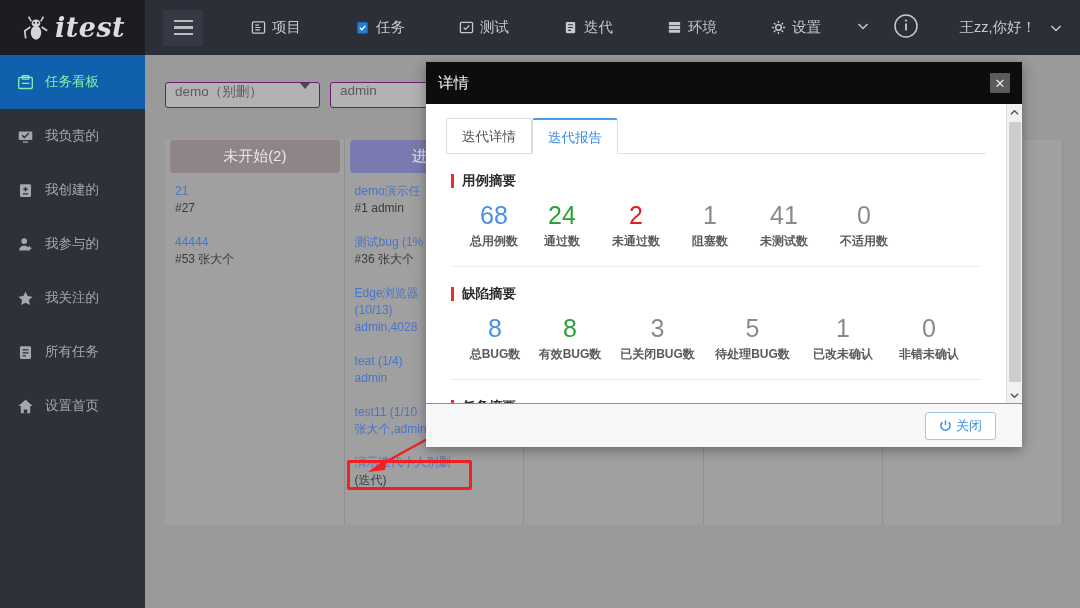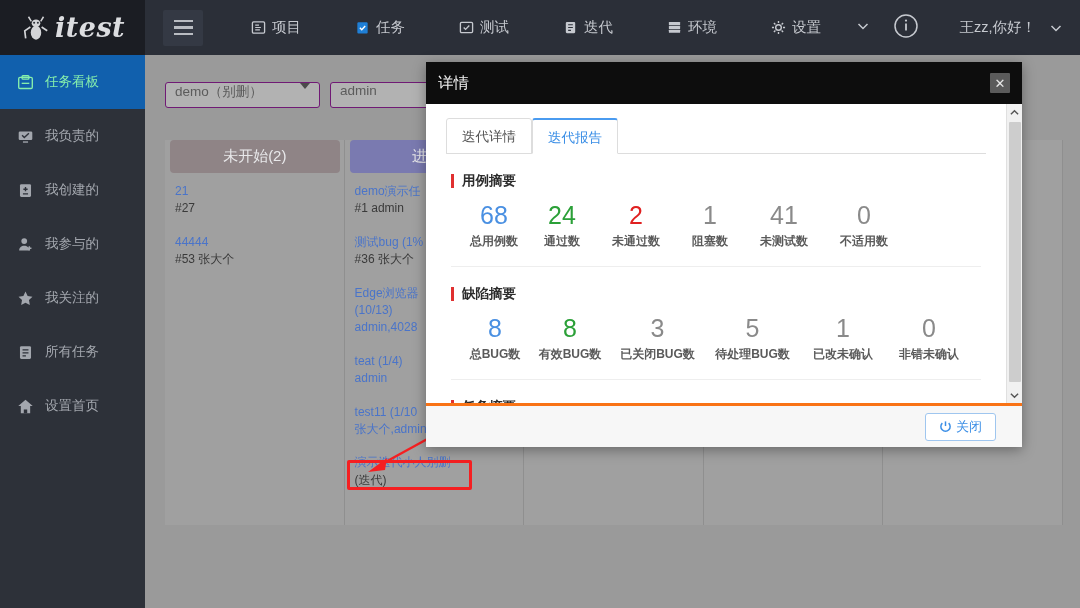--- a/index.html
+++ b/index.html
@@ -182,21 +182,21 @@
     display: flex; align-items: center; justify-content: center;
     cursor: pointer;
   }
   #sb-down { position: absolute; bottom: 0; left: 0; right: 0; }
   #sb-thumb {
     position: absolute; left: 2px; top: 18px; width: 12px; height: 260px;
     background: #cdcdcd; border-radius: 1px; cursor: pointer;
   }
   #modal-footer {
     position: absolute; left: 0; right: 0; bottom: 0; height: 44px;
-    background: #f7f7f7; border-top: 3px solid #f97316;
+    background: #f7f7f7; border-top: 1px solid #f97316;
     display: flex; align-items: center; justify-content: flex-end;
     padding-right: 26px;
   }
   #btn-close {
     display: flex; align-items: center; gap: 4px;
     height: 28px; padding: 0 13px;
     border: 1px solid #9fc6ef; background: #fff; border-radius: 3px;
     color: #3a8ee6; font-size: 13px; cursor: pointer;
   }
 </style>

